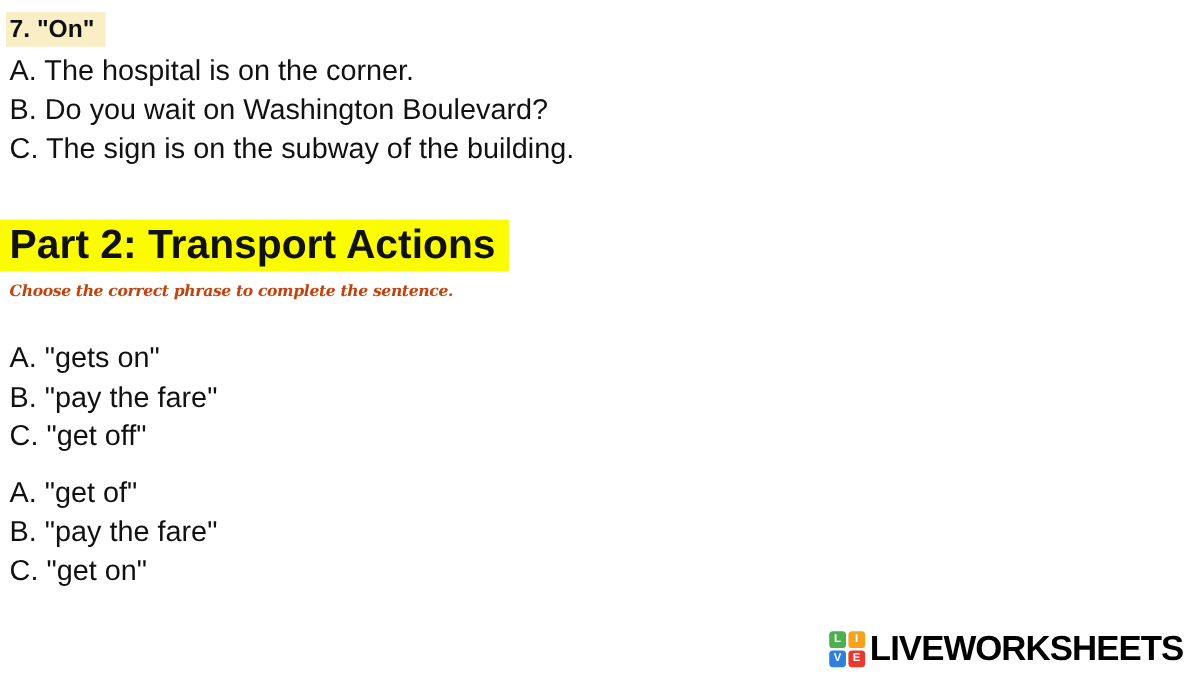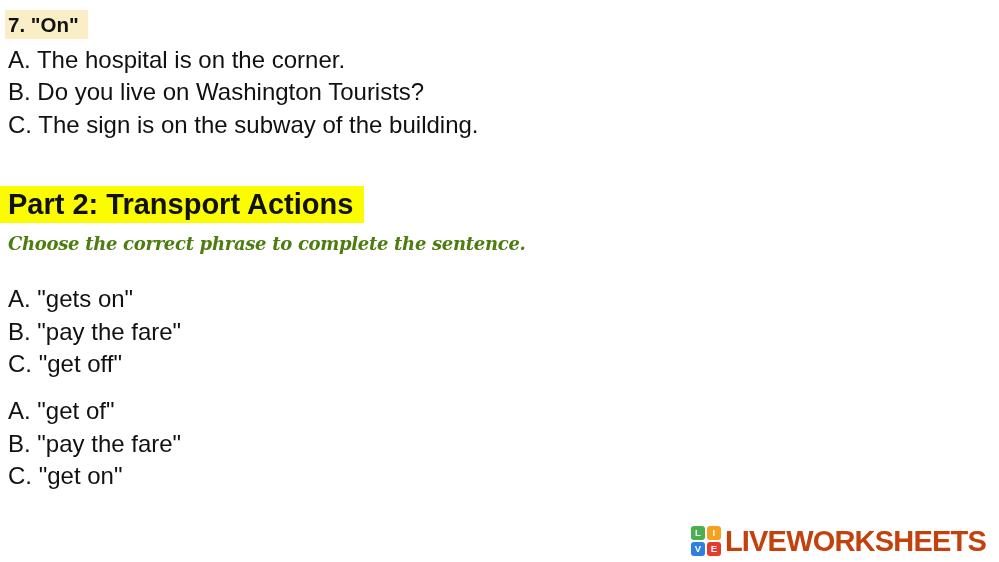--- a/index.html
+++ b/index.html
@@ -14,29 +14,29 @@
   .q-title {
     font-size: 20.5px; font-weight: bold; line-height: 31px; margin-bottom: 4px;
     white-space: pre;
   }
   .opt {
     font-size: 24px; font-weight: normal; line-height: 32.4px; white-space: pre;
   }
   .hl-cream { padding: 3px 9px 3px 3px; margin-left: -3px; }
 
   .part-title {
-    font-size: 29px; font-weight: bold; line-height: 37px;
+    font-size: 34px; font-weight: bold; line-height: 37px;
     margin-top: 45px; white-space: pre;
   }
   .hl-yellow { padding: 2px 11px 3px 8px; margin-left: -8px; }
 
   .instruction {
     font-family: "DejaVu Serif", serif; font-style: italic; font-weight: bold;
-    font-size: 18px; line-height: 27px; margin-top: 7px; letter-spacing: -0.3px;
-    color: #4d7c0f; white-space: pre;
+    font-size: 13px; line-height: 27px; margin-top: 7px; letter-spacing: -0.3px;
+    color: #c2410c; white-space: pre;
   }
 
   .q8 { margin-top: 26px; }
   .q9 { margin-top: 15px; }
   .q8 .q-title, .q9 .q-title { margin-bottom: 1px; font-size: 20px; line-height: 32.4px; }
 
   .logo {
     position: absolute; right: 13px; bottom: 6px;
     display: flex; align-items: center; gap: 3px;
     text-decoration: none; cursor: pointer;
@@ -55,21 +55,21 @@
   }
 </style>
 </head>
 <body>
 
 <div class="page">
 
   <section>
     <div class="q-title"><span class="hl-cream" style="background-color: rgb(250, 238, 198);">7. "On"</span></div>
     <div class="opt">A. The hospital is on the corner.</div>
-    <div class="opt">B. Do you live on Washington Tourists?</div>
+    <div class="opt">B. Do you wait on Washington Boulevard?</div>
     <div class="opt">C. The sign is on the subway of the building.</div>
   </section>
 
   <section>
     <h1 class="part-title"><span class="hl-yellow" style="background-color: rgb(252, 252, 0);">Part 2: Transport Actions</span></h1>
     <p class="instruction">Choose the correct phrase to complete the sentence.</p>
   </section>
 
   <section class="q8">
     <div class="opt">A. "gets on"</div>
@@ -83,16 +83,16 @@
     <div class="opt">C. "get on"</div>
   </section>
 
   <a class="logo">
     <span class="logo-grid">
       <span class="tile" style="background-color: rgb(76, 175, 80);">L</span>
       <span class="tile" style="background-color: rgb(246, 162, 30);">I</span>
       <span class="tile" style="background-color: rgb(45, 127, 224);">V</span>
       <span class="tile" style="background-color: rgb(232, 57, 47);">E</span>
     </span>
-    <span class="logo-text" style="color: #c2410c;">LIVEWORKSHEETS</span>
+    <span class="logo-text" style="color: #000000;">LIVEWORKSHEETS</span>
   </a>
 
 </div>
 
 </body></html>

